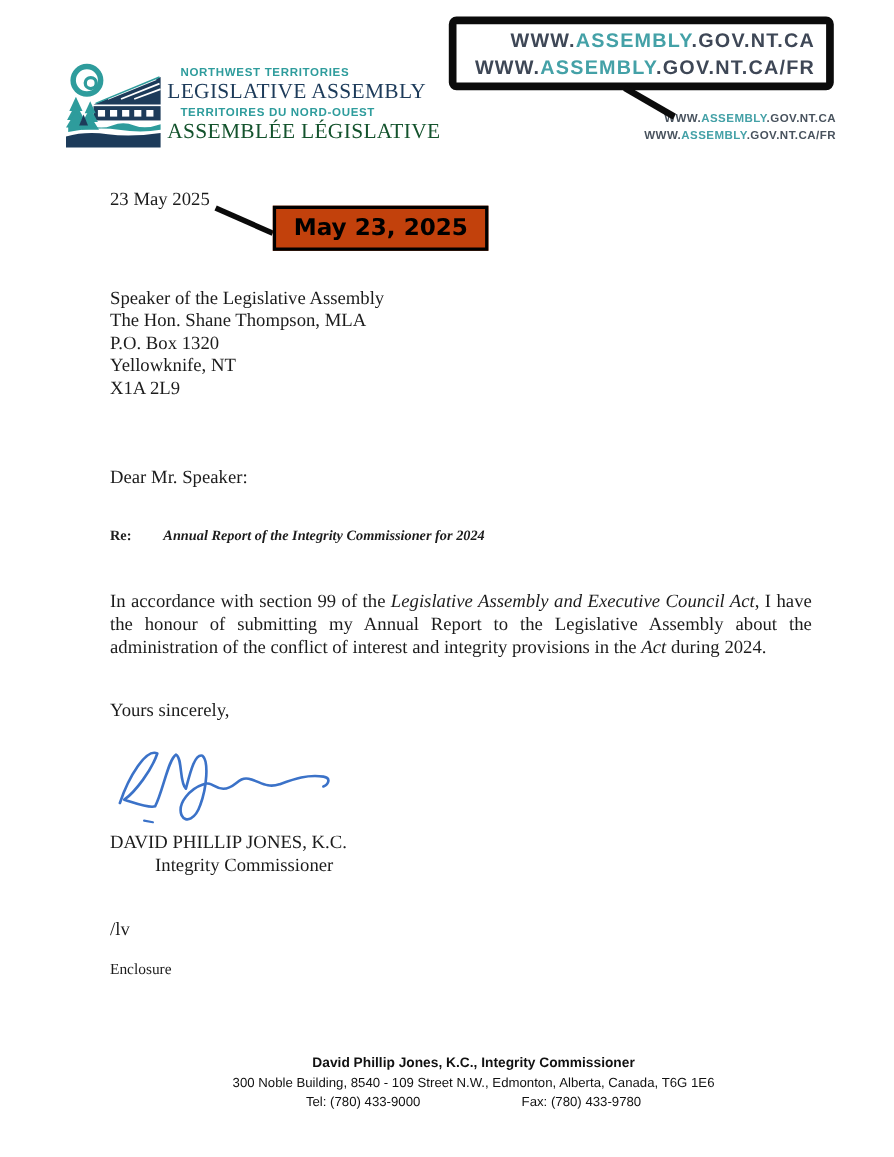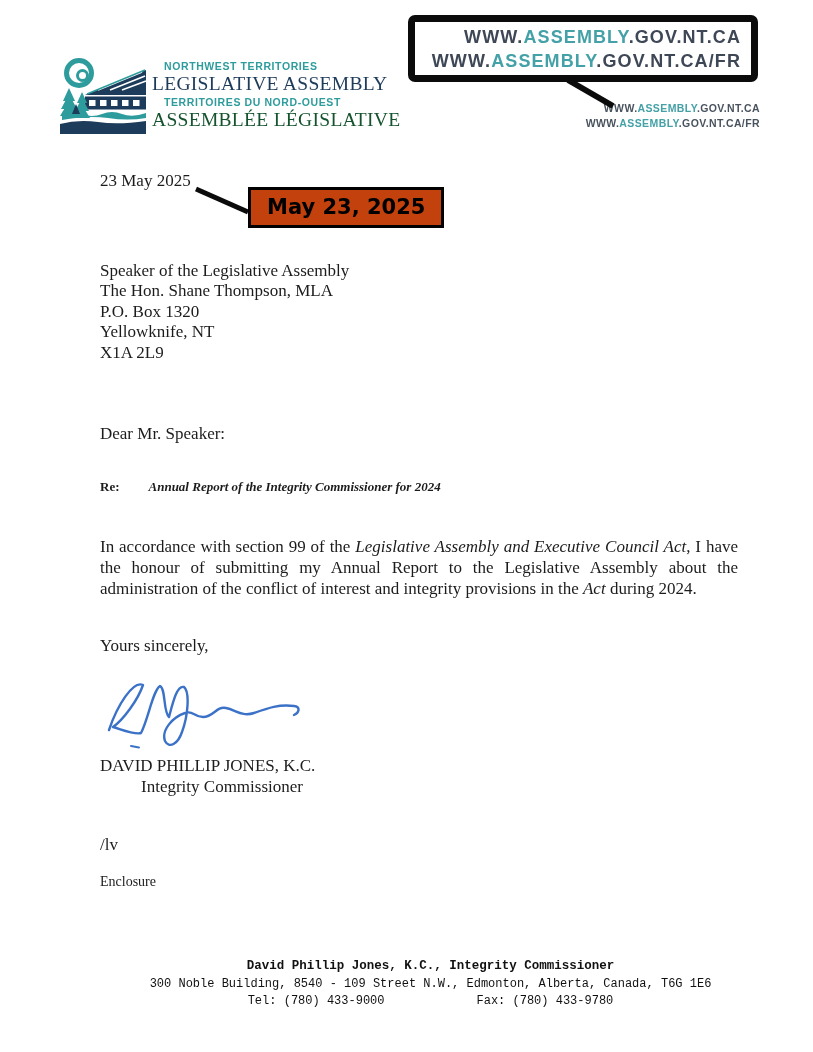--- a/index.html
+++ b/index.html
@@ -48,21 +48,21 @@
   .para { position:absolute; left:100px; top:537px; width:638px; font-size:17px;
     line-height:20.8px; text-align:justify; }
   .valediction { position:absolute; left:100px; top:636px; font-size:17px; }
   .signature { position:absolute; left:103px; top:664px; width:208px; height:92px; }
   .signer-name { position:absolute; left:100px; top:756px; font-size:17px; }
   .signer-title { position:absolute; left:100px; top:777px; font-size:17px;margin-left:41px; }
   .initials { position:absolute; left:100px; top:835px; font-size:17px; }
   .enclosure { position:absolute; left:100px; top:874px; font-size:14px; }
   
   .footer { position:absolute; left:48px; right:0; top:958px; text-align:center;
-    font-family:Liberation Mono, monospace; font-size:12px; line-height:17.5px; color:#111; }
+    font-family:Liberation Sans, sans-serif; font-size:12px; line-height:17.5px; color:#111; }
   .footer-bold { font-weight:bold; font-size:12.5px; }
   .footer-telfax span.gap { display:inline-block; width:92px; }
 </style>
 </head>
 <body>
 
 <div class="page">
 
   <svg class="logo-emblem" viewBox="0 0 92 80" aria-hidden="true">
 

